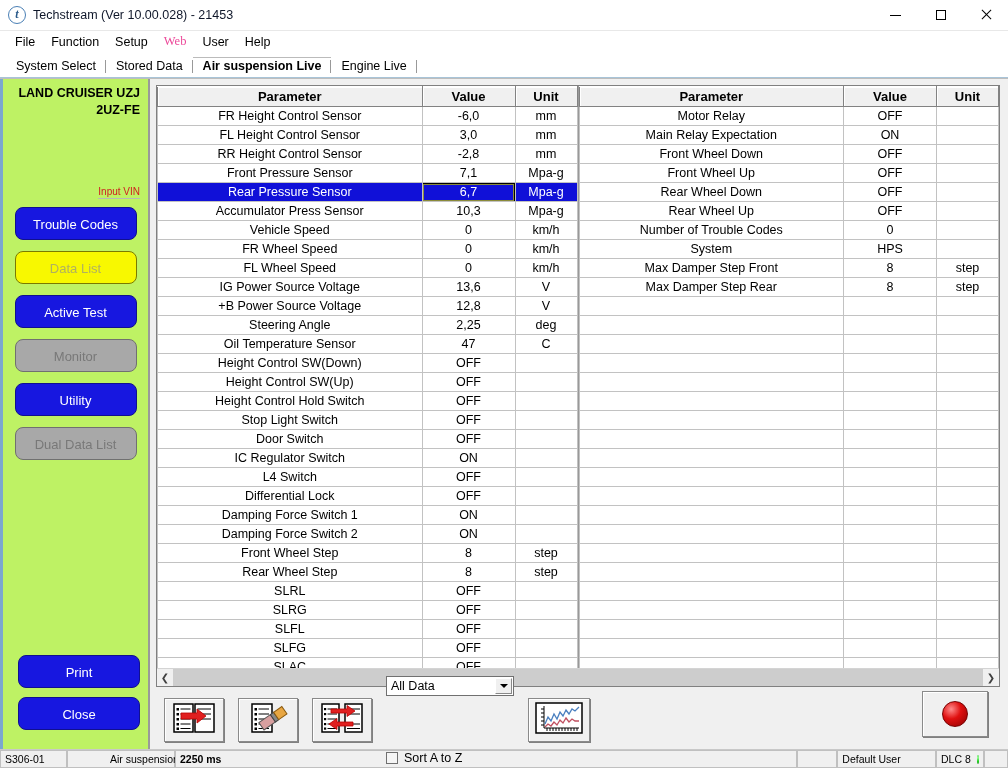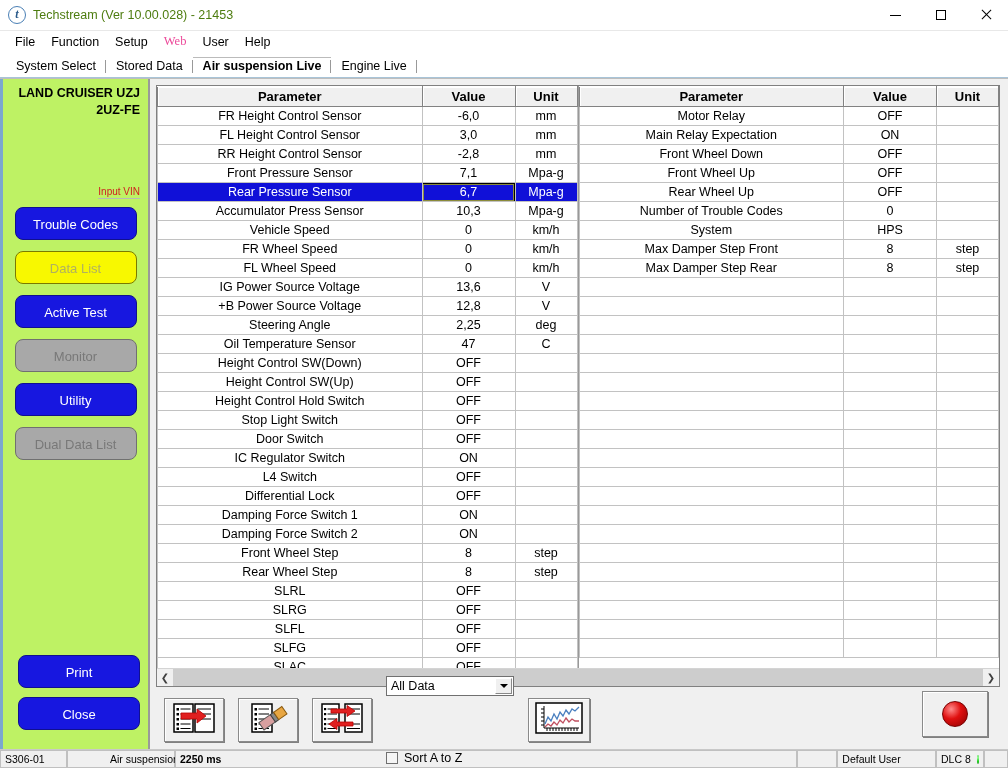--- a/index.html
+++ b/index.html
@@ -37,21 +37,21 @@
     font-family: "Liberation Serif", serif;
     font-style: italic;
     font-weight: bold;
     font-size: 12px;
     line-height: 15px;
     text-align: center;
     box-sizing: border-box;
   }
   .title-text {
     font-size: 12.5px;
-    color: #4d7c0f;
+    color: #0f172a;
     flex: 1;
   }
   .win-btns { display: flex; height: 30px; }
   .win-btn {
     width: 45px; height: 30px;
     display: flex; align-items: center; justify-content: center;
     font-size: 13px; color: #222;
     cursor: default;
   }
   .glyph-min { width:11px; height:1px; background:#000; display:block; }
@@ -657,20 +657,25 @@
                     <td class="c-value">ON</td>
                     <td class="c-unit"></td>
                   </tr>
                   <tr>
                     <td class="c-param">Front Wheel Down</td>
                     <td class="c-value">OFF</td>
                     <td class="c-unit"></td>
                   </tr>
                   <tr>
                     <td class="c-param">Front Wheel Up</td>
+                    <td class="c-value">OFF</td>
+                    <td class="c-unit"></td>
+                  </tr>
+                  <tr>
+                    <td class="c-param">Rear Wheel Down</td>
                     <td class="c-value">OFF</td>
                     <td class="c-unit"></td>
                   </tr>
                   <tr>
                     <td class="c-param">Rear Wheel Up</td>
                     <td class="c-value">OFF</td>
                     <td class="c-unit"></td>
                   </tr>
                   <tr>
                     <td class="c-param">Number of Trouble Codes</td>

